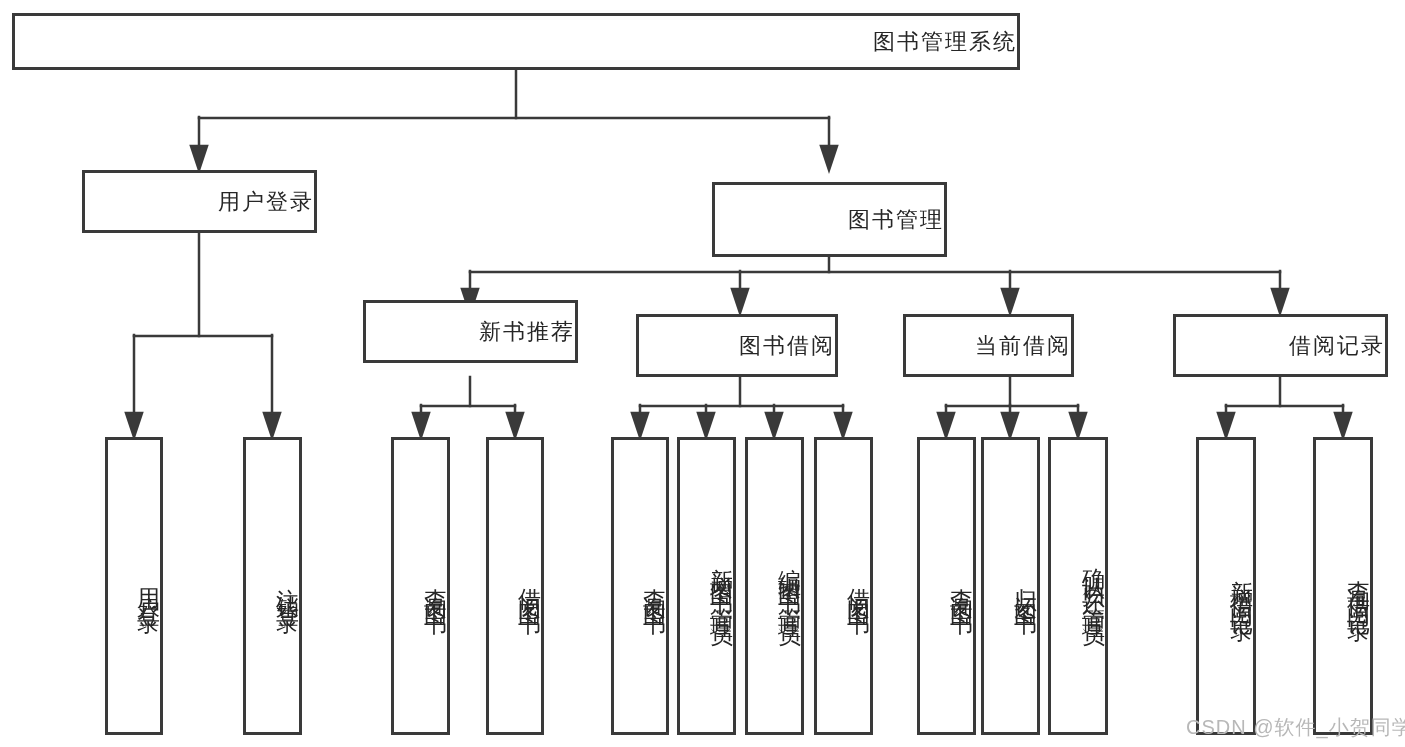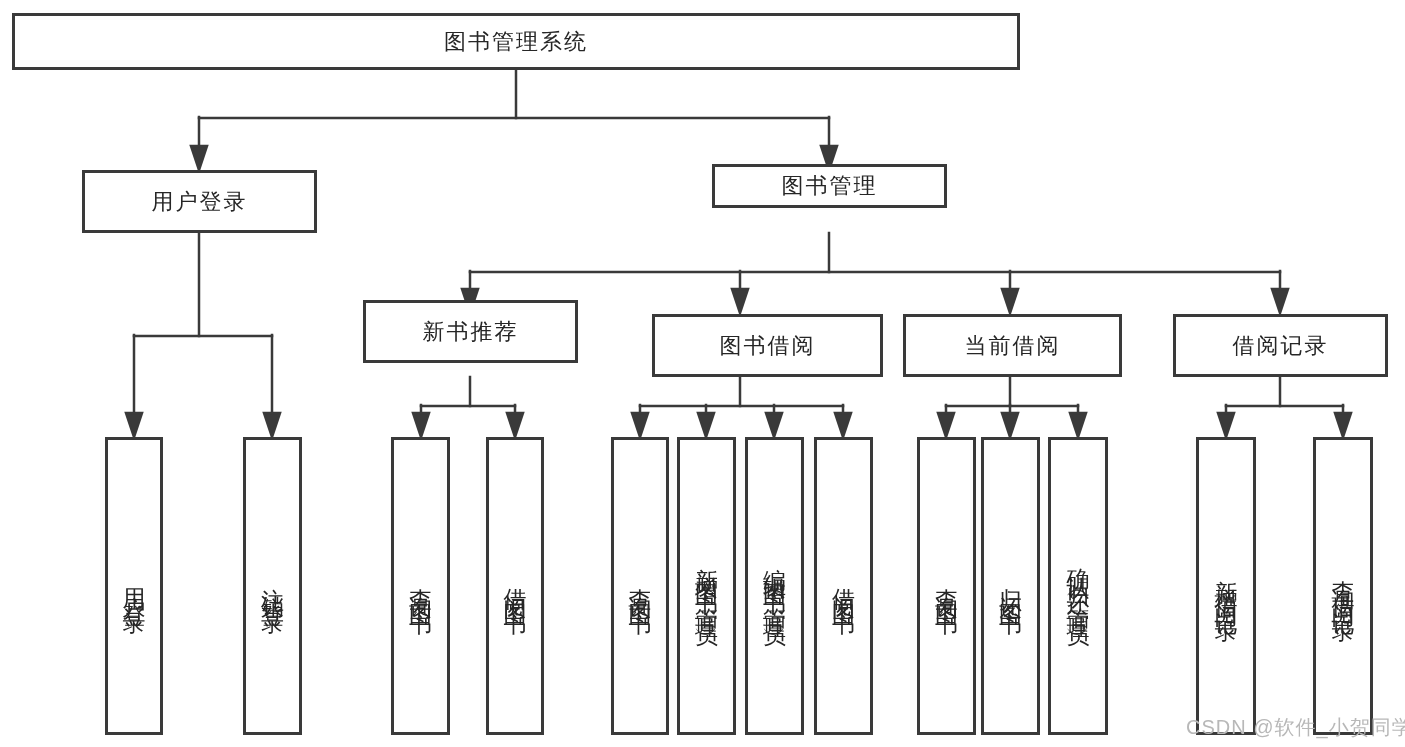--- a/index.html
+++ b/index.html
@@ -16,21 +16,21 @@
     font-family:"Liberation Sans","DejaVu Sans",sans-serif;
     color:var(--text);
   }
   .canvas{position:relative;width:1405px;height:747px;overflow:hidden;background:var(--background);}
   .wires{position:absolute;left:0;top:0;z-index:1;}
   .node{
     position:absolute;
     box-sizing:border-box;
     background:#ffffff;
     border:3px solid var(--border);
-    display:flex;align-items:center;justify-content:center;
+    display:flex;align-items:center;justify-content:flex-end;
     z-index:2;
   }
   .node.h span{
     font-size:22px;
     letter-spacing:2px;
     color:var(--text);
     white-space:nowrap;
   }
   .node.v span{
     writing-mode:vertical-rl;
@@ -133,31 +133,31 @@
     </g>
   </svg>
 
   <div class="node h" style="left:12px;top:13px;width:1008px;height:57px">
     <span>图书管理系统</span>
   </div>
 
   <div class="node h" style="left:82px;top:170px;width:235px;height:63px">
     <span>用户登录</span>
   </div>
-  <div class="node h" style="left:712px;top:164px;width:235px;height:44px">
+  <div class="node h" style="left:712px;top:182px;width:235px;height:75px">
     <span>图书管理</span>
   </div>
 
   <div class="node h" style="left:363px;top:300px;width:215px;height:63px">
     <span>新书推荐</span>
   </div>
-  <div class="node h" style="left:652px;top:314px;width:231px;height:63px">
+  <div class="node h" style="left:636px;top:314px;width:202px;height:63px">
     <span>图书借阅</span>
   </div>
-  <div class="node h" style="left:903px;top:314px;width:219px;height:63px">
+  <div class="node h" style="left:903px;top:314px;width:171px;height:63px">
     <span>当前借阅</span>
   </div>
   <div class="node h" style="left:1173px;top:314px;width:215px;height:63px">
     <span>借阅记录</span>
   </div>
 
   <div class="node v" style="left:105px;top:437px;width:58px;height:298px">
     <span>用户登录</span>
   </div>
   <div class="node v" style="left:243px;top:437px;width:59px;height:298px">

